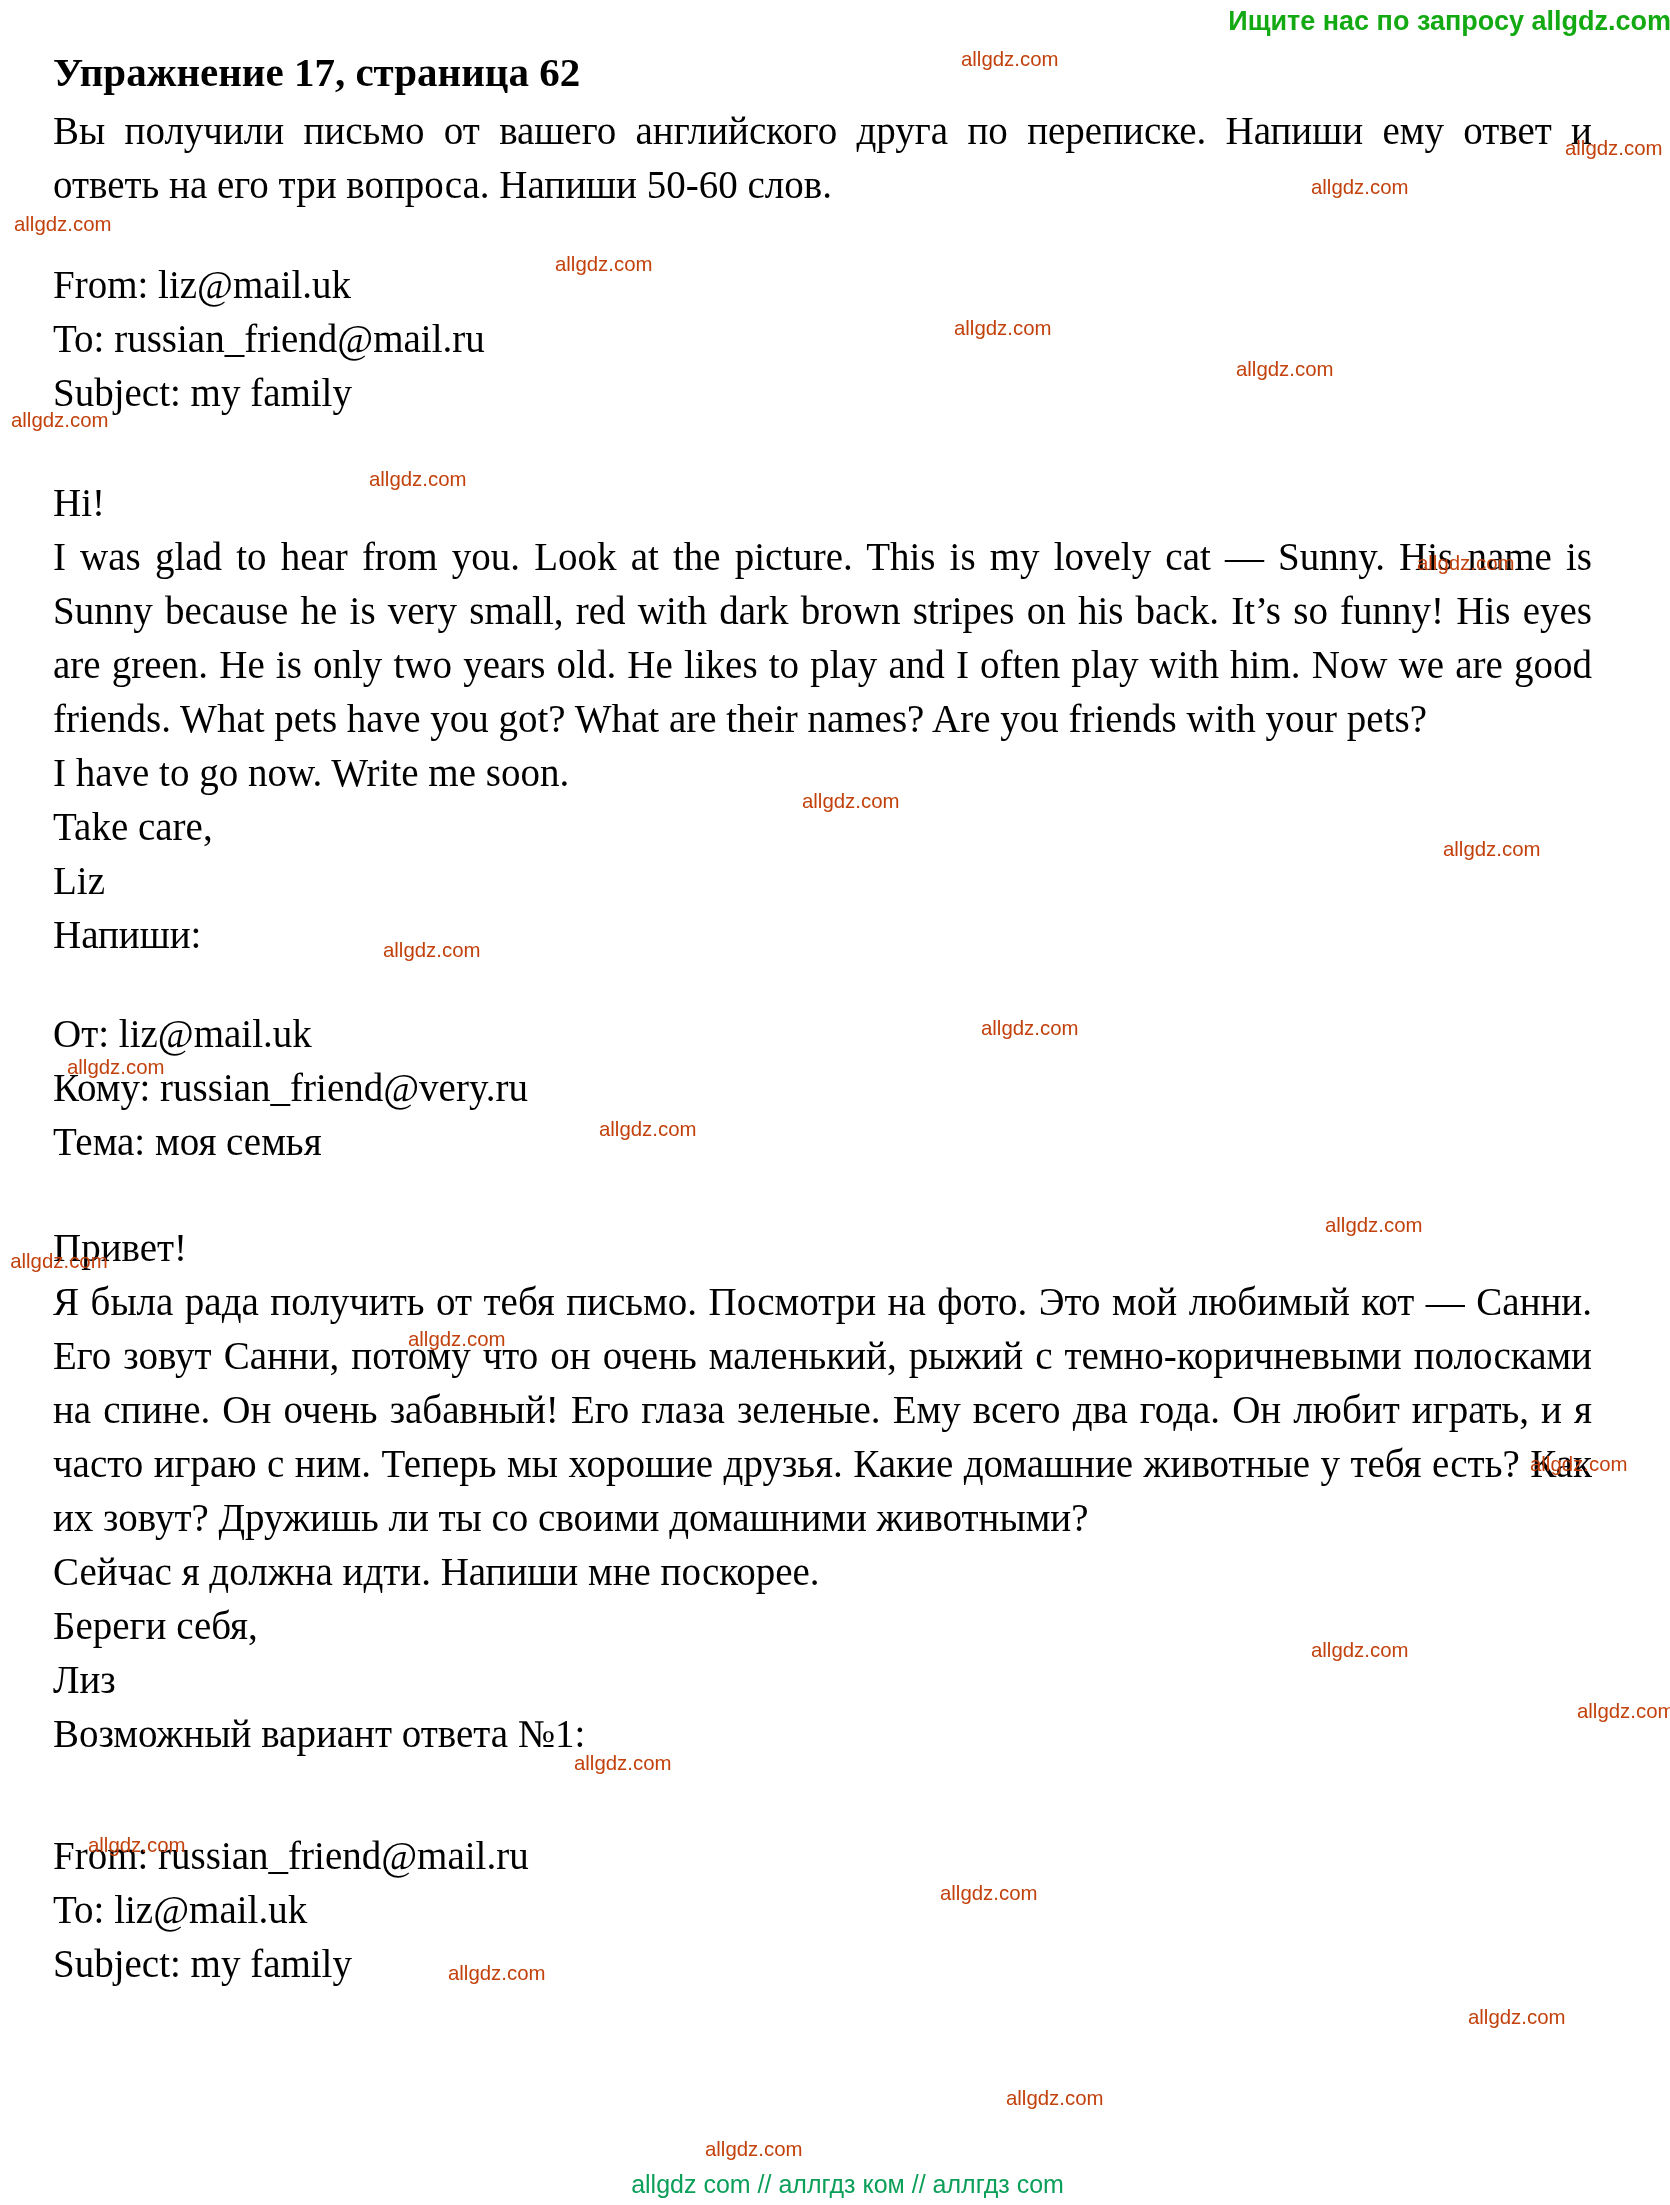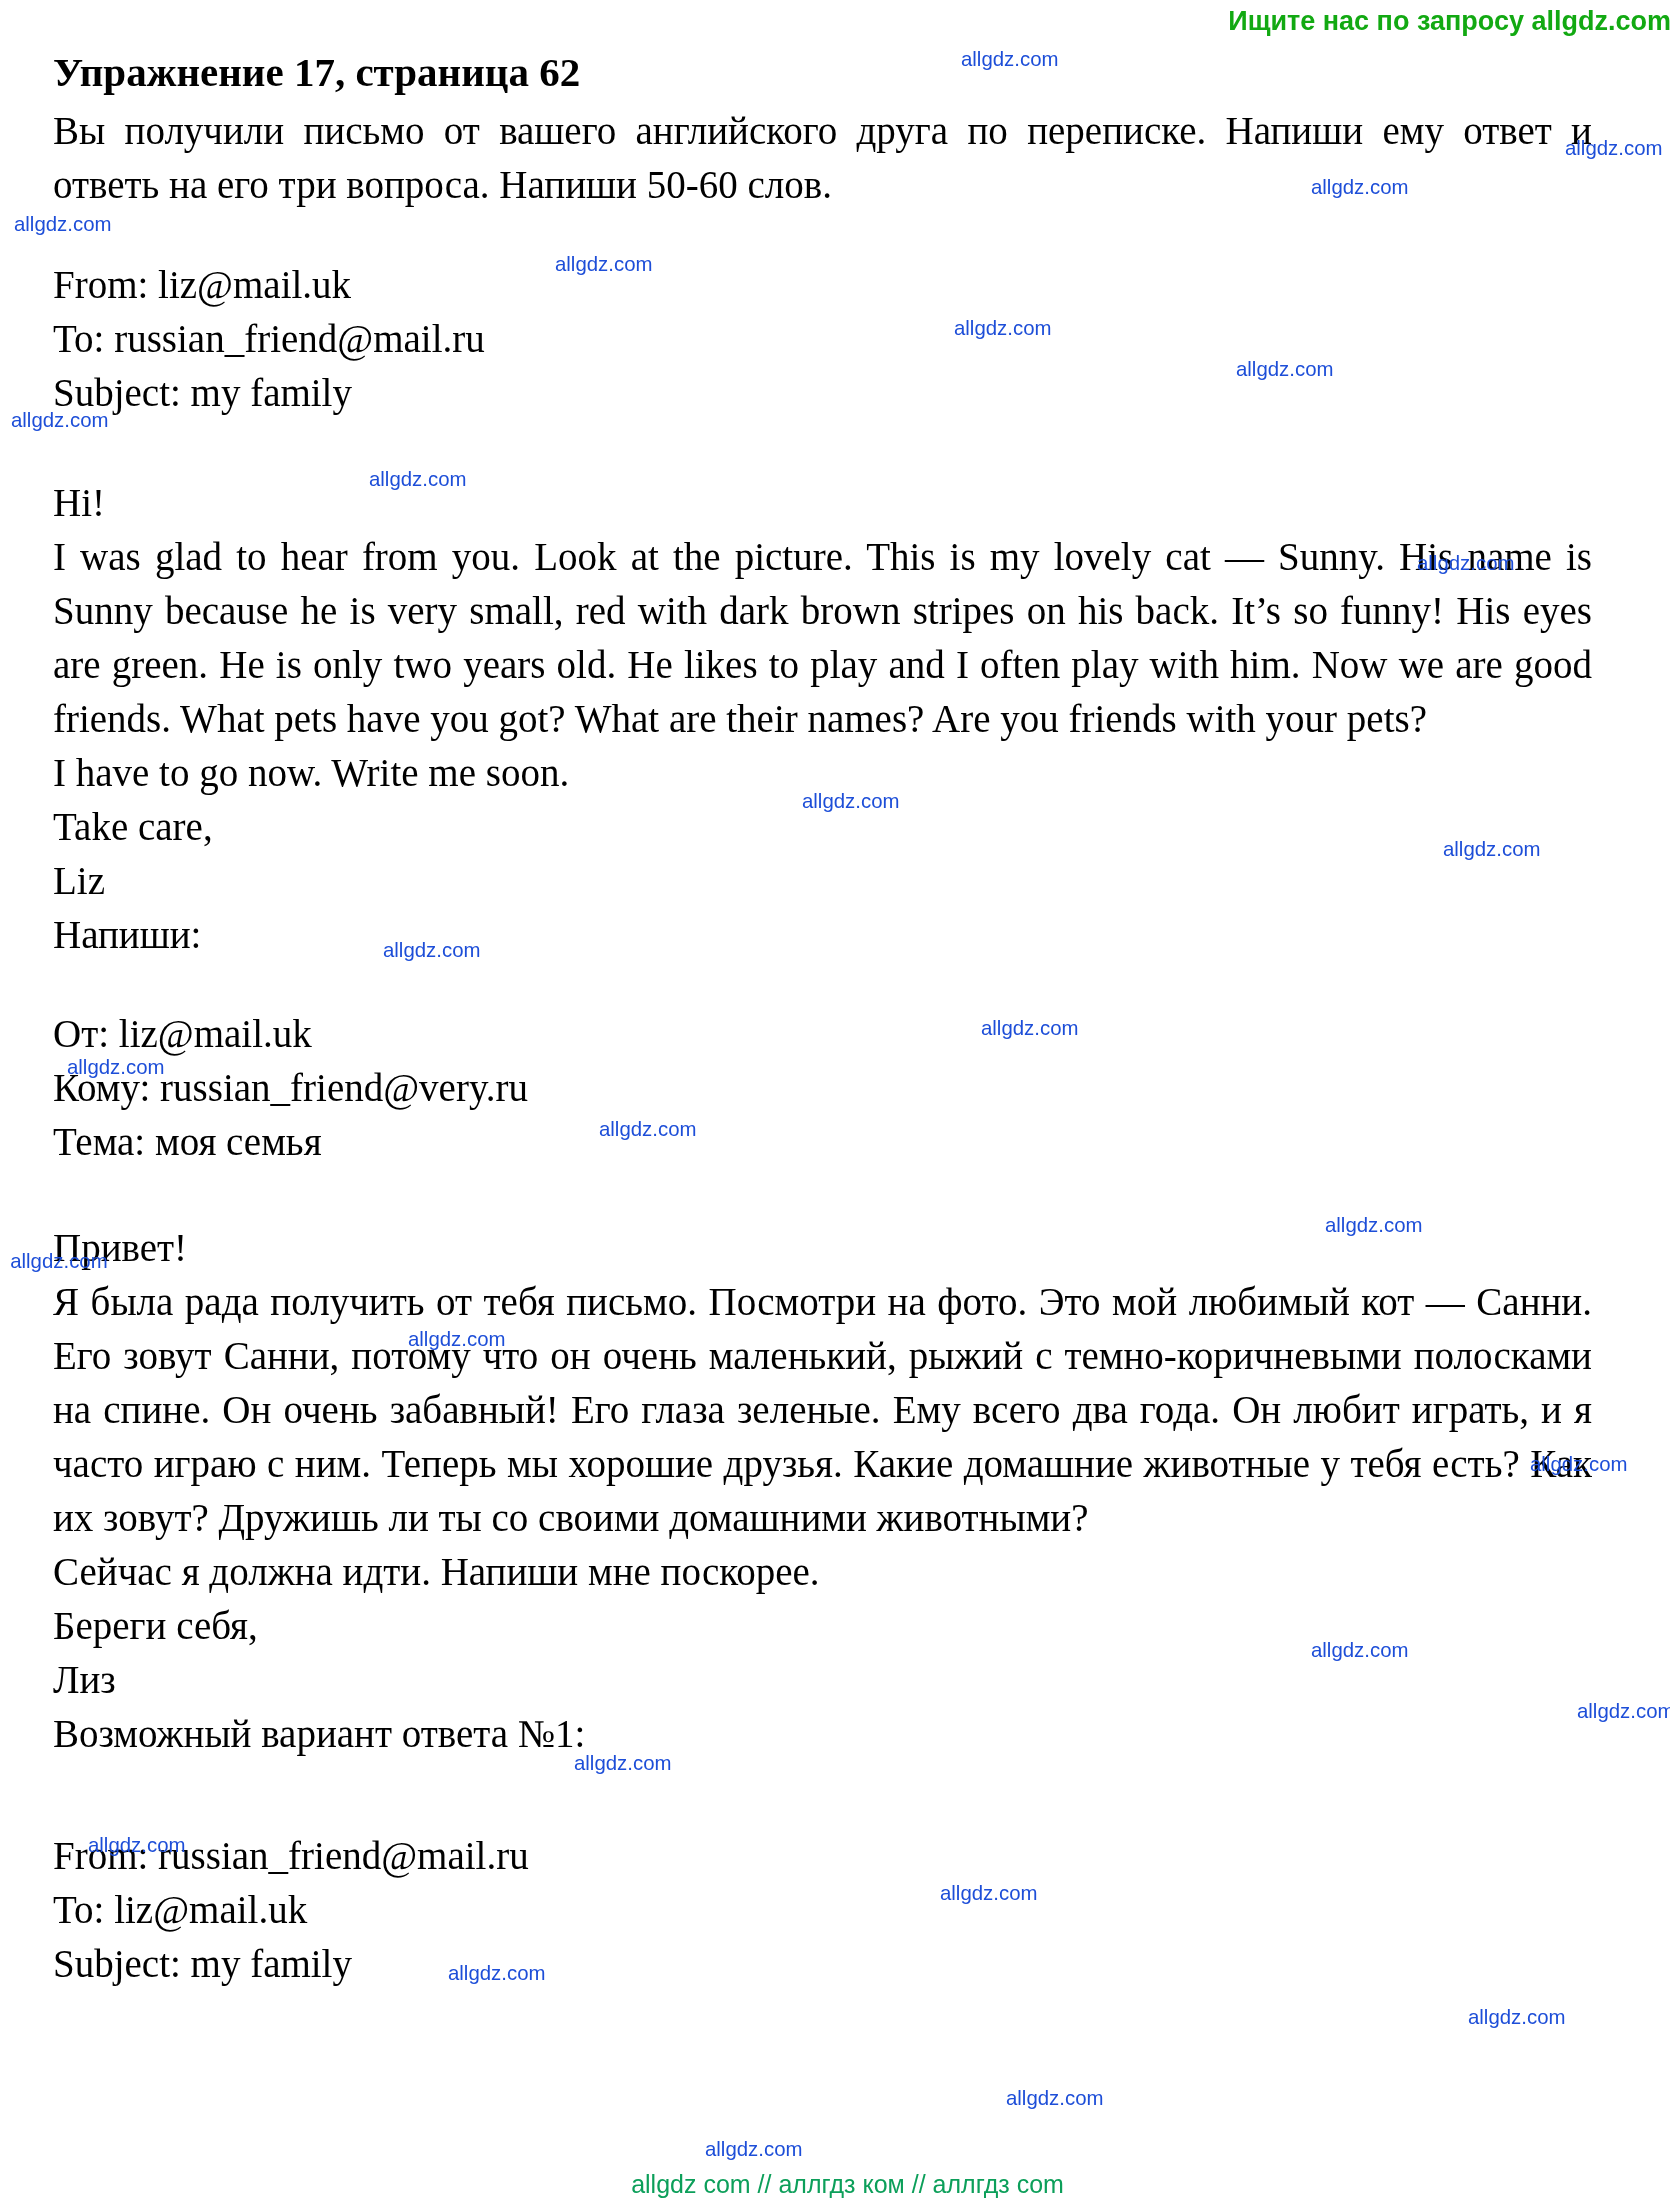--- a/index.html
+++ b/index.html
@@ -41,21 +41,21 @@
   .email-header-ru { margin-top: 45px; }
   .letter-ru { margin-top: 52px; }
   .answer-label { margin-top: 25px; }
   .email-header-2 { margin-top: 68px; }
   .line { margin: 0; }
   .wm {
     position: absolute;
     font-family: "Liberation Sans", sans-serif;
     font-size: 20.4px;
     line-height: 20.4px;
-    color: #1d4ed8;
+    color: #c2410c;
     white-space: nowrap;
   }
   .footer {
     position: absolute;
     bottom: 6.3px;
     left: 12px;
     width: 100%;
     text-align: center;
     font-family: "Liberation Sans", sans-serif;
     font-size: 25px;

